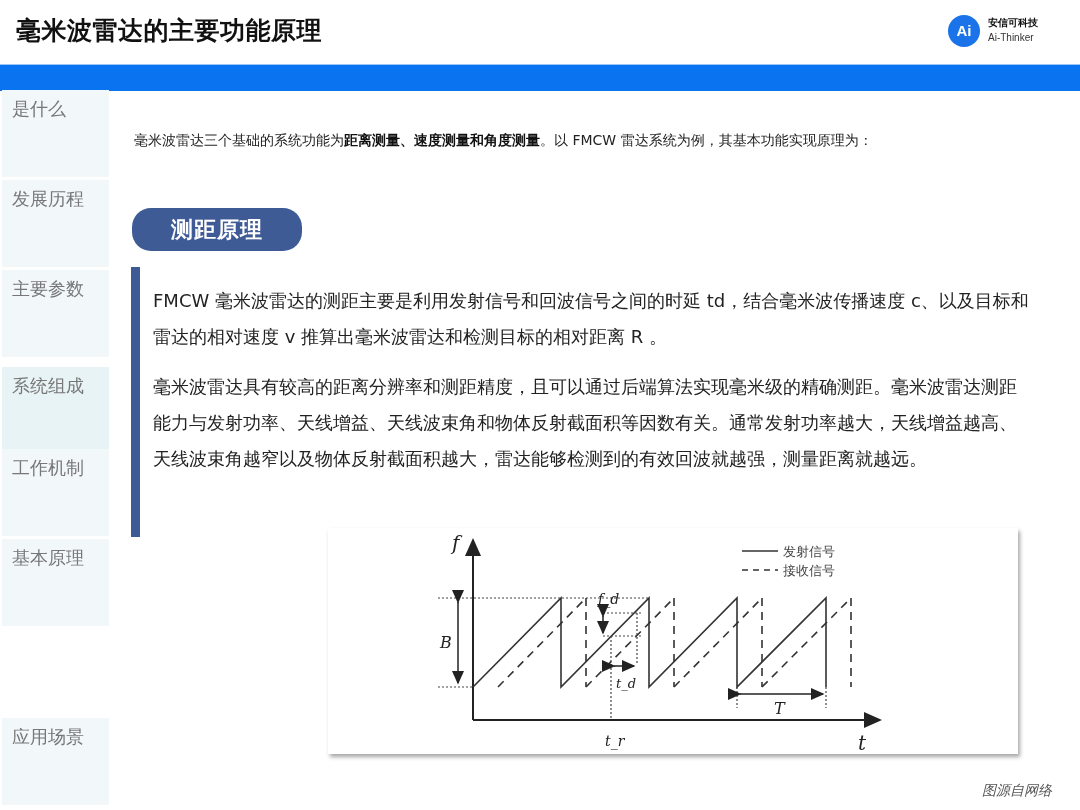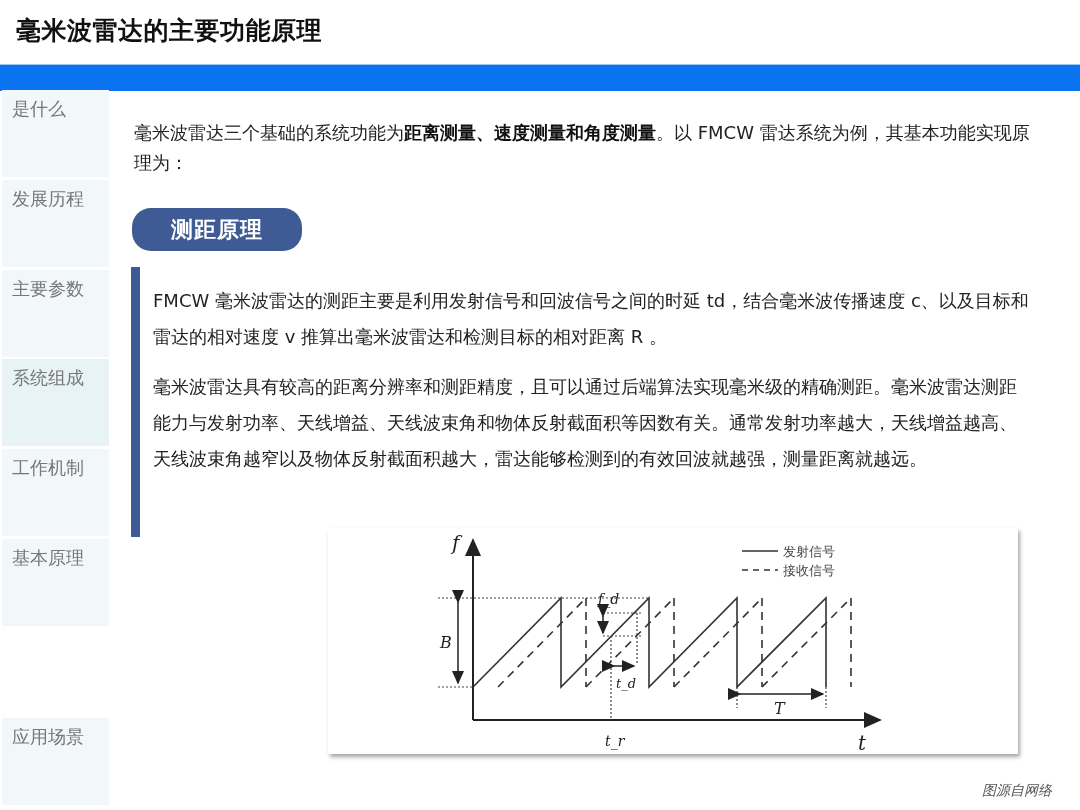--- a/index.html
+++ b/index.html
@@ -30,27 +30,27 @@
       position: absolute; left: 0; top: 64px; width: 1080px; height: 26px;
       background: #0a74f0; border-top: 1px solid #9cc6f5;
     }
 
     .sidebar { position: absolute; left: 0; top: 90px; width: 109px; height: 720px; }
     .side-item {
       position: absolute; left: 2px; width: 107px; height: 87px;
       background: #f2f7fa; color: #777; font-weight: normal; font-size: 18px;
       box-sizing: border-box; padding: 6px 10px 0 10px; line-height: 26px;
     }
-    .side-item.alt { background: #e8f3f6; }
+    .side-item.alt { background: #e8f3f6; margin-top: 8px; }
     .side-item.active { background: #0a74f0; color: #fff; }
 
     .content { position: absolute; left: 110px; top: 90px; width: 970px; height: 720px; }
     .intro {
       position: absolute; left: 24px; top: 28px; width: 900px;
-      font-size: 18px; line-height: 30px; color: #222;
+      font-size: 14px; line-height: 44px; color: #222;
     }
     .intro b { font-weight: bold; color: #111; }
 
     .section-pill {
       position: absolute; left: 22px; top: 118px; width: 170px; height: 43px;
       background: #3f5b95; border-radius: 19px; color: #fff;
       font-size: 22px; font-weight: bold; text-align: center; line-height: 43px;
       letter-spacing: 1px;
     }
 
@@ -75,20 +75,25 @@
     .caption {
       position: absolute; left: 982px; top: 782px;
       font-size: 14px; font-style: italic; color: #555;
     }
   </style>
 </head>
 <body>
 
 <div class="header">
   <div class="page-title">毫米波雷达的主要功能原理</div>
+  <div class="logo">
+    <div class="logo-badge">Ai</div>
+    <div class="logo-cn">安信可科技</div>
+    <div class="logo-en">Ai-Thinker</div>
+  </div>
 </div>
 
 <div class="blue-bar"></div>
 
 <nav class="sidebar">
   <div class="side-item" style="top:0px;"><span>是什么</span></div>
   <div class="side-item" style="top:90px;"><span>发展历程</span></div>
   <div class="side-item" style="top:180px;"><span>主要参数</span></div>
   <div class="side-item alt" style="top:269px;"><span>系统组成</span></div>
   <div class="side-item" style="top:359px;"><span>工作机制</span></div>

